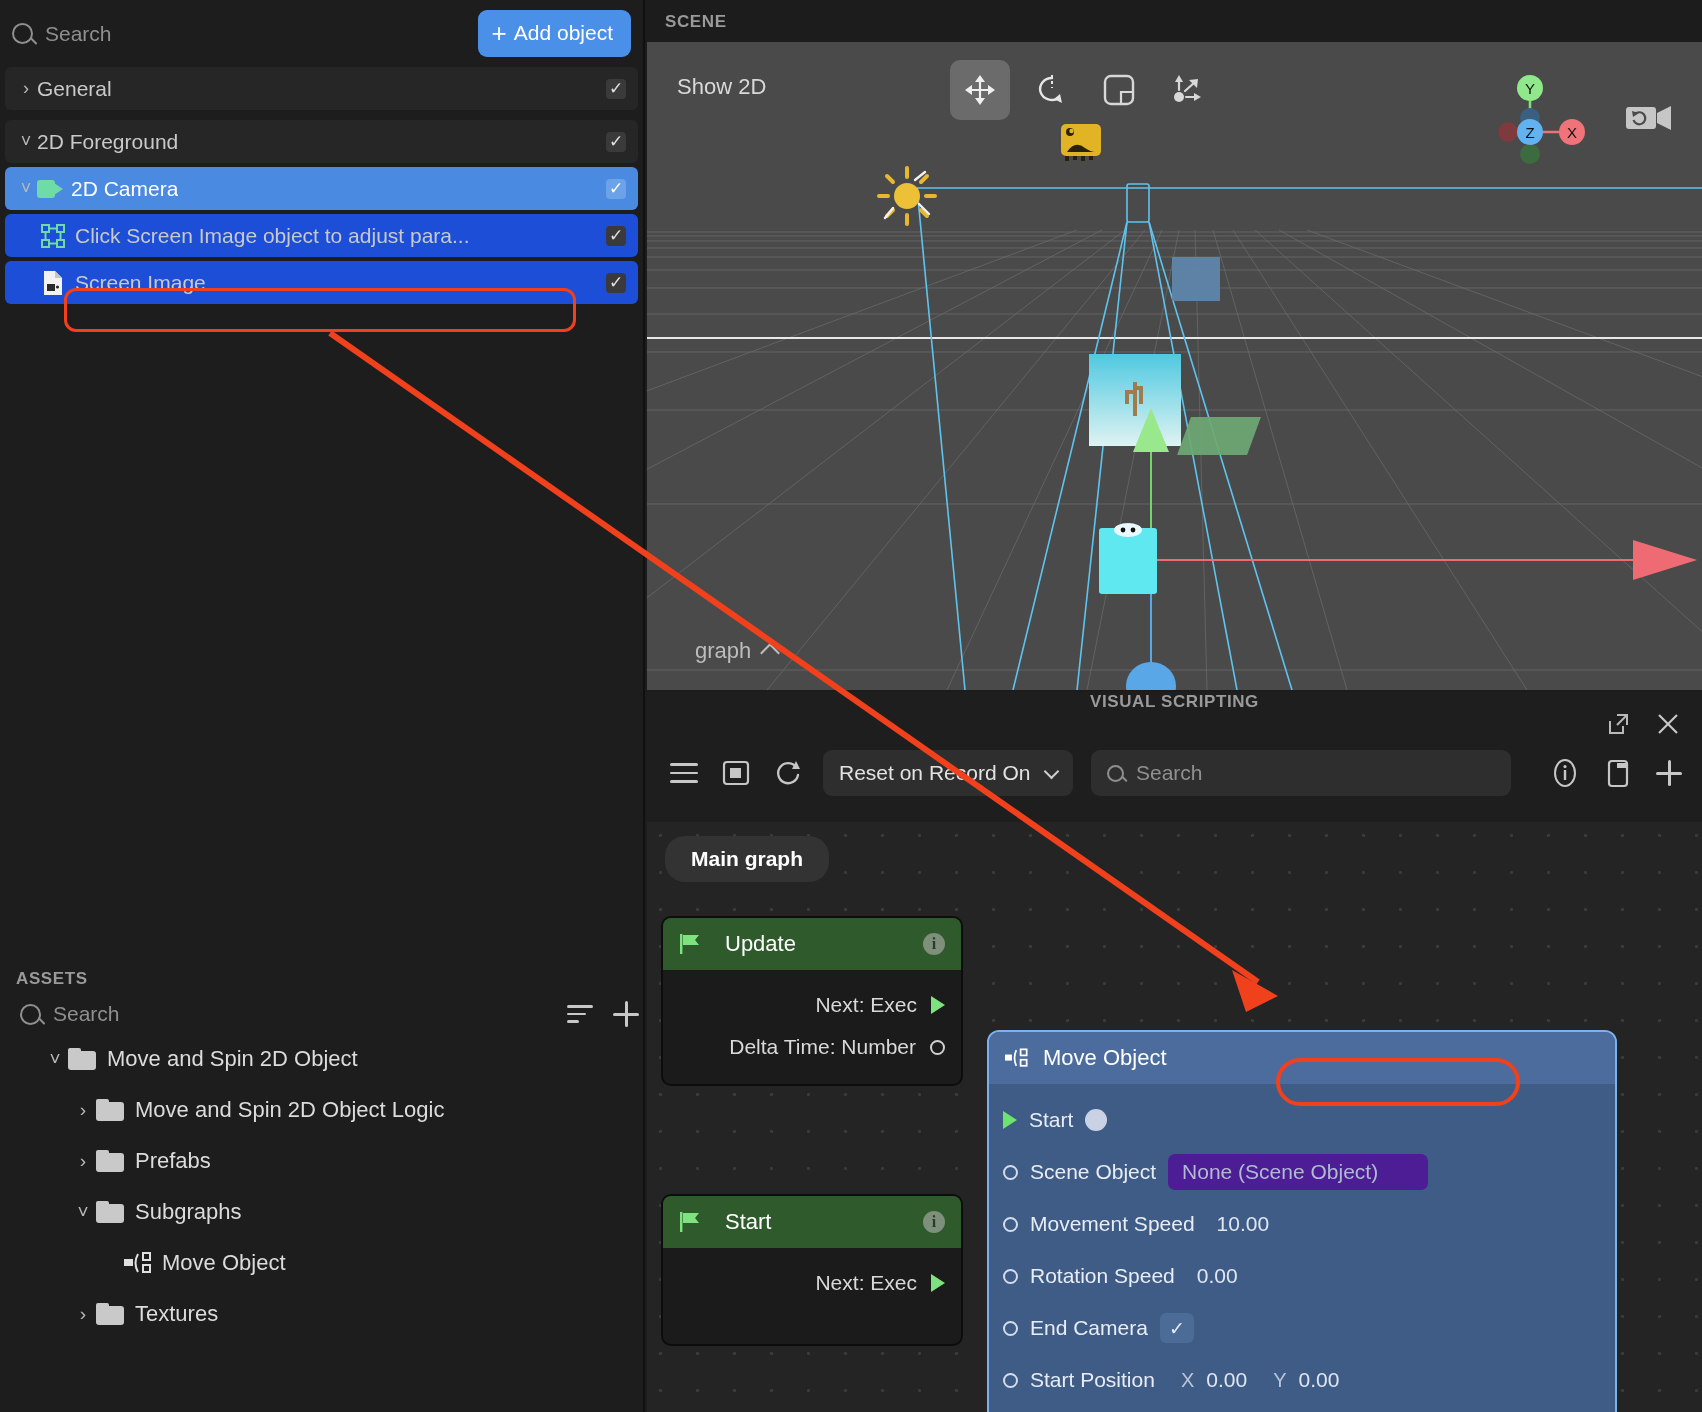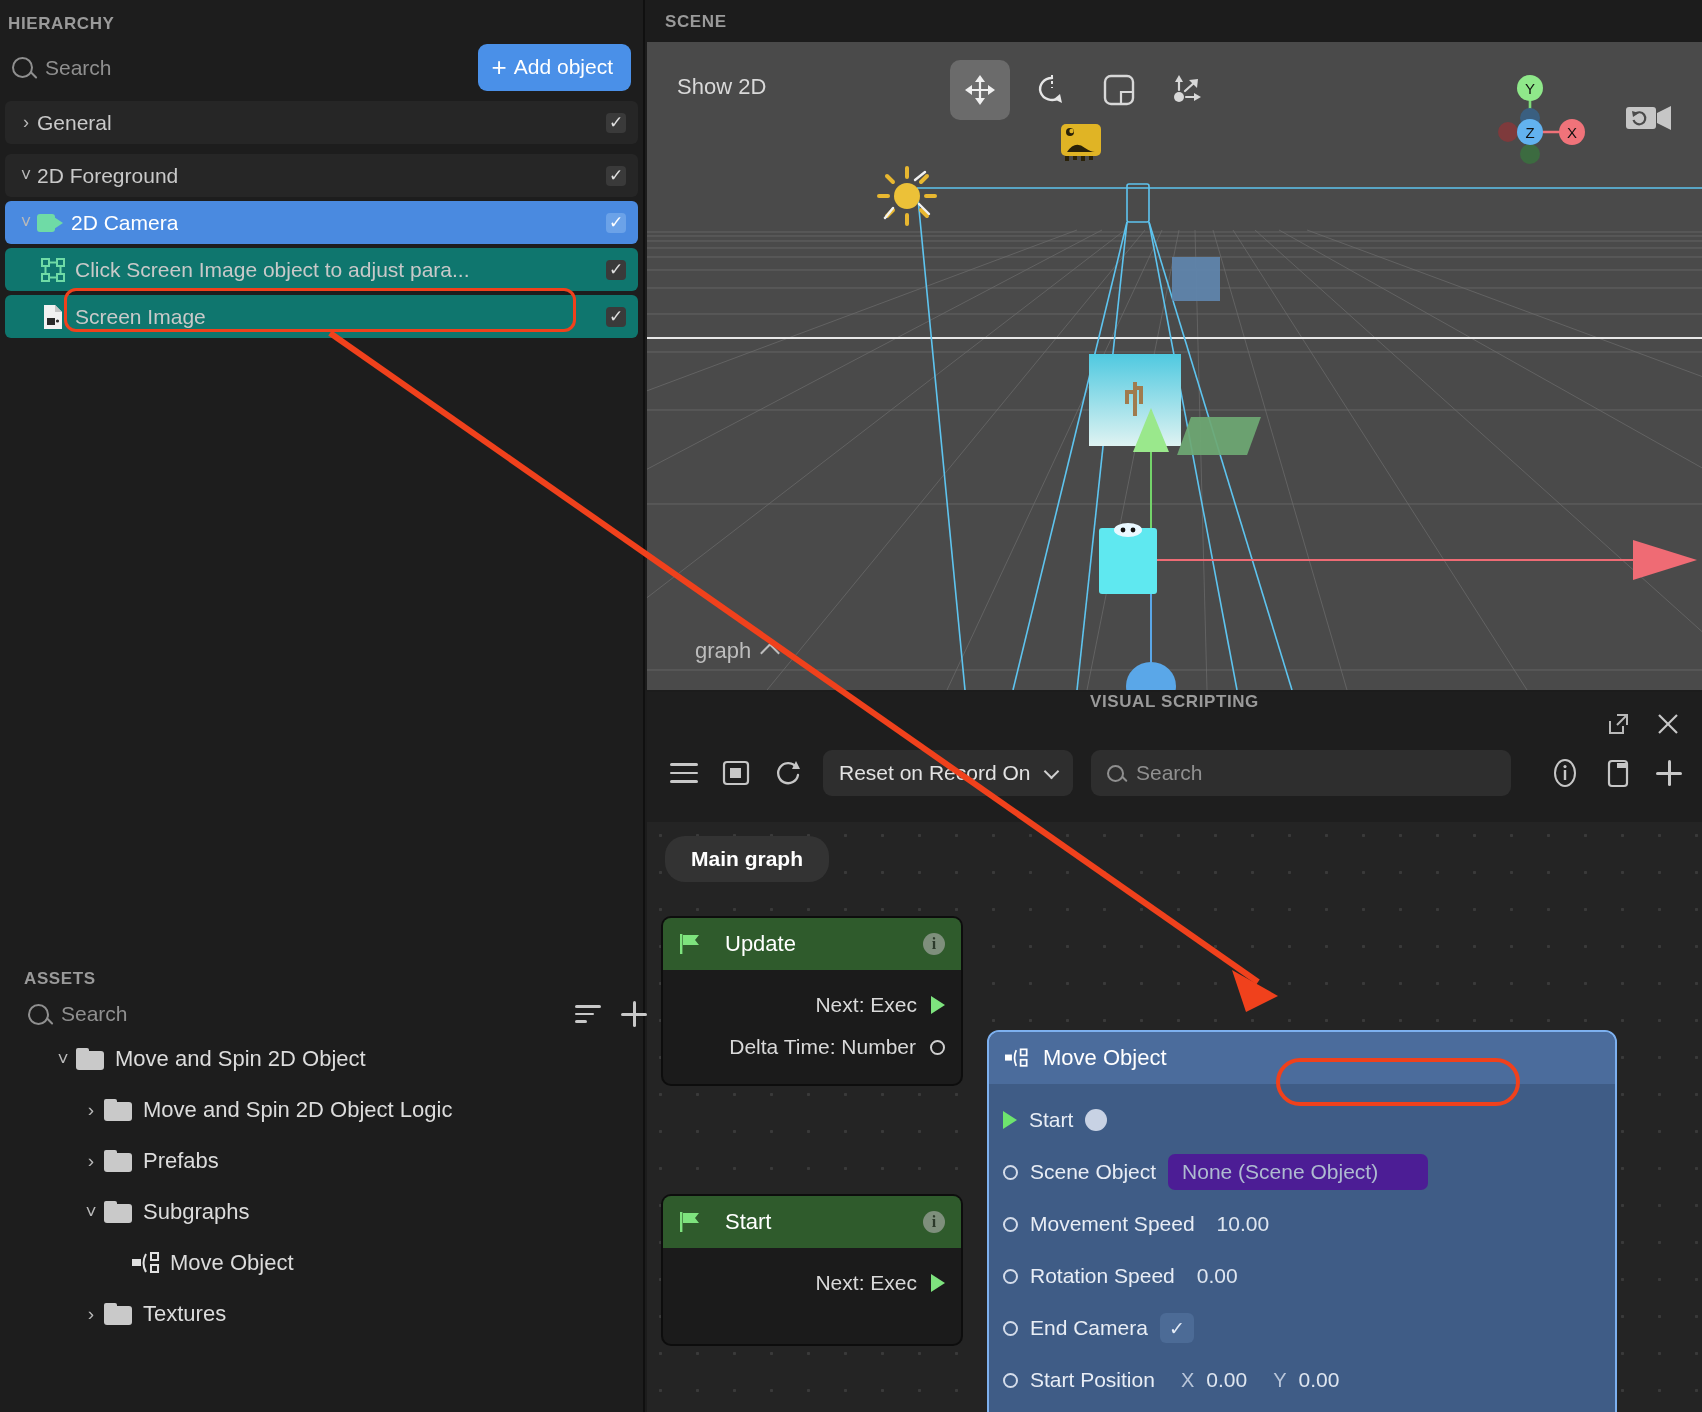--- a/index.html
+++ b/index.html
@@ -42,21 +42,21 @@
   }
   .plus-glyph { font-size:26px; line-height:20px; font-weight:500; }
 
   
   .hrow {
     display:flex; align-items:center; height: 43px;
     margin: 4px 5px; border-radius: 6px; background:#262626;
     padding-left: 10px; position:relative; cursor:pointer;
   }
   .hrow.selected { background:#4a8ae0; }
-  .hrow.plain { background:#0f766e; }
+  .hrow.plain { background:#1d4ed8; }
   .hrow .chev {
     width:22px; color:#b9b9b9; font-size:18px; text-align:center; flex:0 0 auto;
     display:inline-block;
   }
   .hrow .hlabel { font-size:21px; color:#c9c9c9; white-space:nowrap; overflow:hidden; }
   .hrow.selected .hlabel { color:#ffffff; }
   .hrow .check {
     position:absolute; right:12px; top:50%; transform:translateY(-50%);
     width:20px; height:20px; border-radius:4px;
     display:flex; align-items:center; justify-content:center;
@@ -74,21 +74,21 @@
 
   .icon-nodes { width:24px; height:24px; flex:0 0 auto; margin-right:10px; }
   .icon-doc { width:24px; height:26px; flex:0 0 auto; margin-right:10px; }
 
   .highlight-ring {
     position:absolute; border:3px solid #f0411c; border-radius:12px;
     pointer-events:none;
   }
 
   
-  #assets-panel { position:absolute; left:16px; top:955px; width:645px; }
+  #assets-panel { position:absolute; left:8px; top:955px; width:645px; }
   .assets-search-row { display:flex; align-items:center; padding: 12px 14px 6px 12px; gap:10px; }
   .asset-icon-btns { display:flex; gap:20px; align-items:center; margin-left:auto; }
   .filter-icon { width:26px; height:18px; display:flex; flex-direction:column; justify-content:space-between; }
   .filter-icon span { height:2.6px; background:#c8c8c8; border-radius:2px; display:block; }
   .filter-icon span:nth-child(1){ width:26px; }
   .filter-icon span:nth-child(2){ width:19px; }
   .filter-icon span:nth-child(3){ width:12px; }
   .plus-icon { position:relative; width:26px; height:26px; }
   .plus-icon::before, .plus-icon::after {
     content:''; position:absolute; background:#c8c8c8; border-radius:2px;
@@ -214,21 +214,20 @@
   #annotation { position:absolute; left:0; top:0; width:1702px; height:1412px; pointer-events:none; }
 </style>
 </head>
 <body>
 
 <div id="root">
 
   <div id="left-col">
 
     <div>
-      <div class="panel-title">HIERARCHY</div>
 
       <div class="search-row">
         <div class="search-box">
           <span class="mag"></span>
           <span class="search-text">Search</span>
         </div>
         <button class="add-object-btn">
           <span class="plus-glyph">+</span>
           <span>Add object</span>
         </button>

